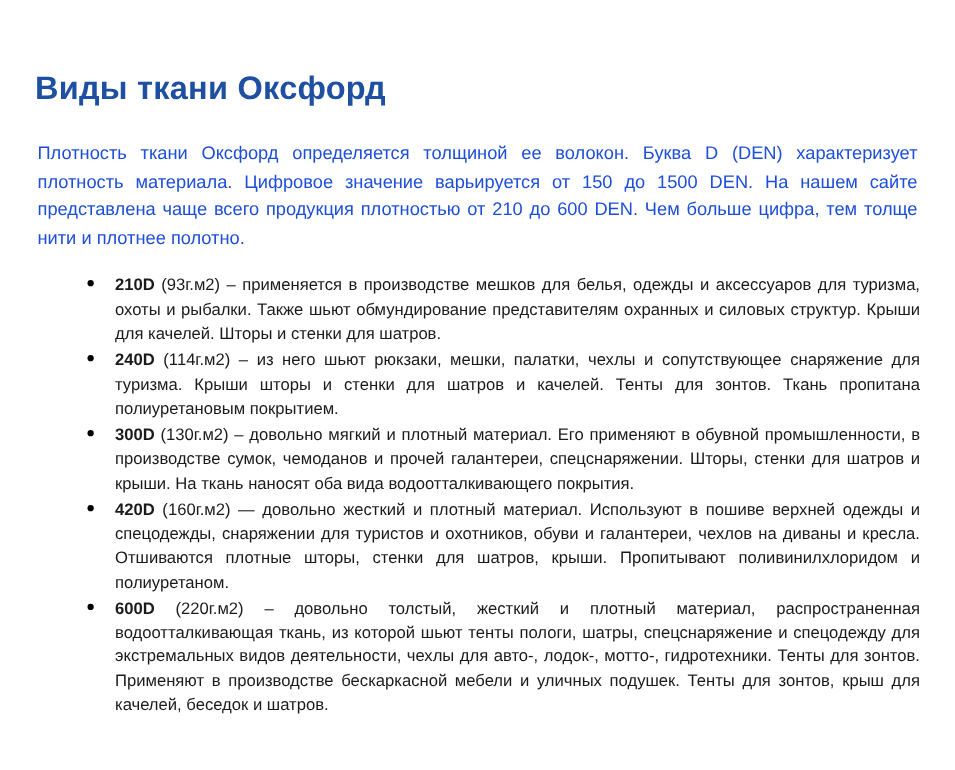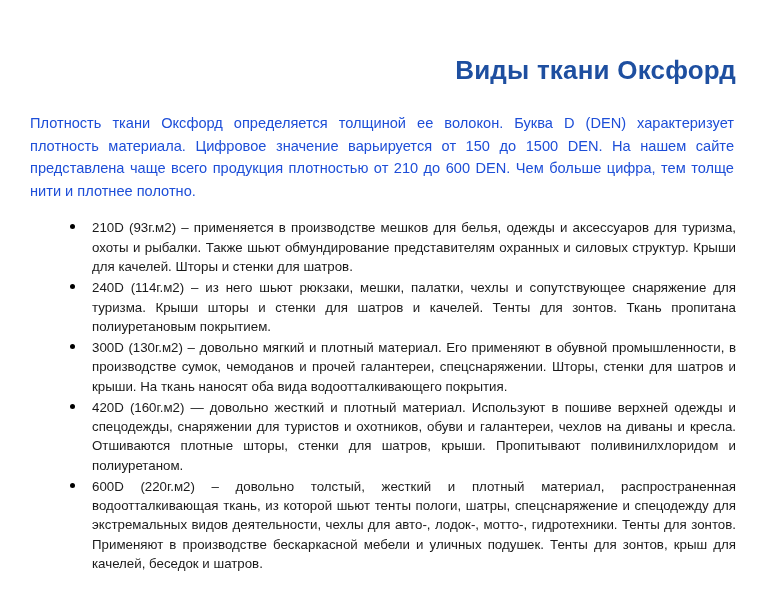--- a/index.html
+++ b/index.html
@@ -15,21 +15,21 @@
     overflow: hidden;
   }
   .page {
     width: 764px;
     height: 616px;
     position: relative;
     box-sizing: border-box;
     padding: 0 28px;
   }
   .doc-title {
-    text-align: right;
+    text-align: left;
     color: #1e4fa0;
     font-size: 26px;
     font-weight: bold;
     letter-spacing: 0.2px;
     margin: 0;
     padding-top: 55px;
   }
   .intro {
     margin-top: 26px;
     font-size: 14.6px;
@@ -55,21 +55,21 @@
   .bullet-item .dot {
     position: absolute;
     left: 42px;
     top: 6px;
     width: 5px;
     height: 5px;
     background: #000000;
     border-radius: 50%;
   }
   .bullet-item .code {
-    font-weight: normal;
+    font-weight: bold;
   }
 </style>
 </head>
 <body>
 
 <div class="page">
 
   <h1 class="doc-title">Виды ткани Оксфорд</h1>
 
   <p class="intro">Плотность ткани Оксфорд определяется толщиной ее волокон. Буква D (DEN) характеризует плотность материала. Цифровое значение варьируется от 150 до 1500 DEN. На нашем сайте представлена чаще всего продукция плотностью от 210 до 600 DEN. Чем больше цифра, тем толще нити и плотнее полотно.</p>

